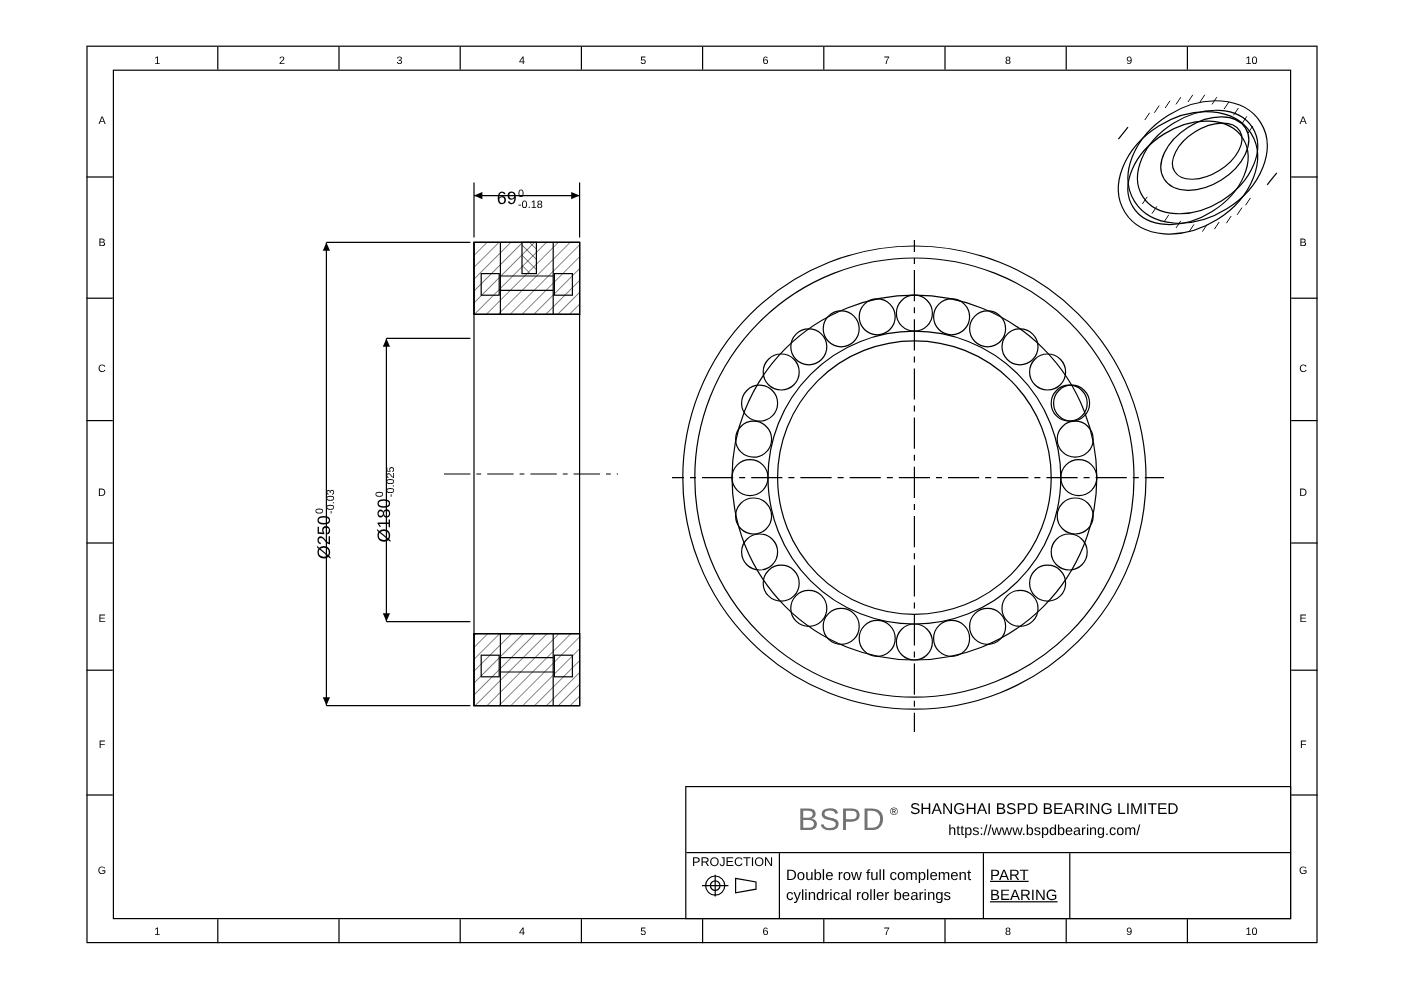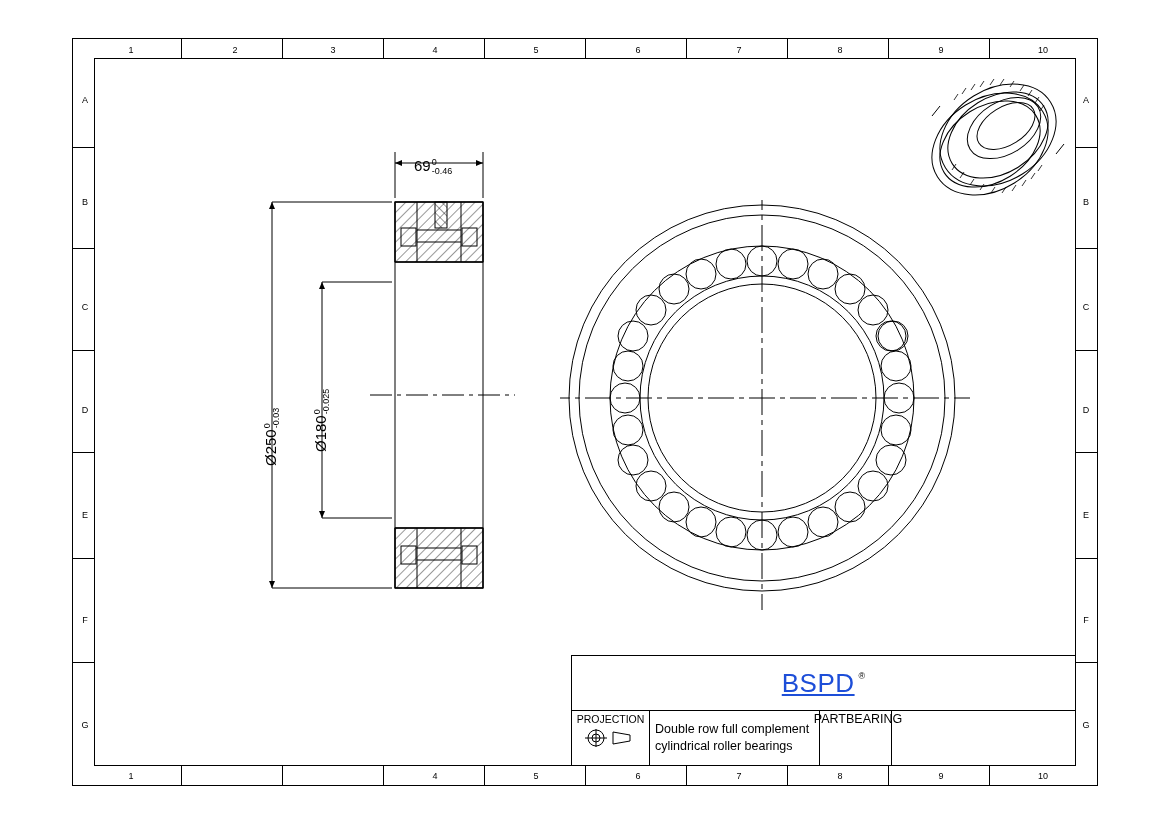--- a/index.html
+++ b/index.html
@@ -92,22 +92,21 @@
     justify-content: center;
   }
   .brand-wrap {
     display: flex;
     align-items: flex-start;
     gap: 4px;
   }
   .brand {
     font-size: 26px;
     letter-spacing: 0.5px;
-    color: #1d4ed8;
-    text-decoration: underline;
+    color: #737373;
   }
   .reg {
     font-size: 9px;
     margin-top: 3px;
   }
   .company-lines {
     margin-left: 10px;
     font-size: 13px;
     line-height: 1.45;
     color: #000;
@@ -136,23 +135,24 @@
     width: 170px;
     font-size: 12.5px;
     line-height: 1.35;
     padding-left: 5px;
   }
   .cell-partlabel {
     width: 72px;
     font-size: 12.5px;
     line-height: 1.35;
     padding-left: 5px;
-    flex-direction: row;
+    flex-direction: column;
     align-items: flex-start;
     justify-content: center;
+    text-decoration: underline;
   }
   .cell-partno {
     flex: 1;
     border-right: none;
     justify-content: center;
     font-size: 17px;
   }
   .proj-sym { margin-top: 3px; }
 </style>
 </head>
@@ -307,21 +307,21 @@
 
       <polygon points="42,92 39,99 45,99"></polygon>
       <polygon points="42,478 39,471 45,471"></polygon>
 
       <polygon points="92,172 89,179 95,179"></polygon>
       <polygon points="92,408 89,401 95,401"></polygon>
     </g>
   </svg>
 
   <div class="dim" style="left:414px;top:139px;margin-top:18px;">
-    <span>69</span><span class="tol"><span style="display:block">0</span><span style="display:block">-0.46</span></span>
+    <span>69</span><span class="tol"><span style="display:block">0</span><span style="display:block">-0.18</span></span>
   </div>
 
   <div class="dim rot90" style="left:262px;top:466px;">
     <span>Ø250</span><span class="tol"><span style="display:block">0</span><span style="display:block">-0.03</span></span>
   </div>
 
   <div class="dim rot90" style="left:312px;top:452px;">
     <span>Ø180</span><span class="tol"><span style="display:block">0</span><span style="display:block">-0.025</span></span>
   </div>
 
@@ -386,20 +386,24 @@
       </g>
     </g>
   </svg>
 
   <div class="tb">
     <div class="tb-top">
       <div class="brand-wrap">
         <span class="brand">BSPD</span>
         <span class="reg">®</span>
       </div>
+      <div class="company-lines">
+        <div>SHANGHAI BSPD BEARING LIMITED</div>
+        <div class="url">https://www.bspdbearing.com/</div>
+      </div>
     </div>
     <div class="tb-bottom">
       <div class="tb-cell cell-projection">
         <span class="cap">PROJECTION</span>
         <span class="proj-sym">
           <svg width="56" height="20" viewBox="0 0 56 20">
             <g stroke="#000" fill="none" stroke-width="1">
               <circle cx="13" cy="10" r="8"></circle>
               <circle cx="13" cy="10" r="4"></circle>
               <line x1="2" y1="10" x2="24" y2="10"></line>

